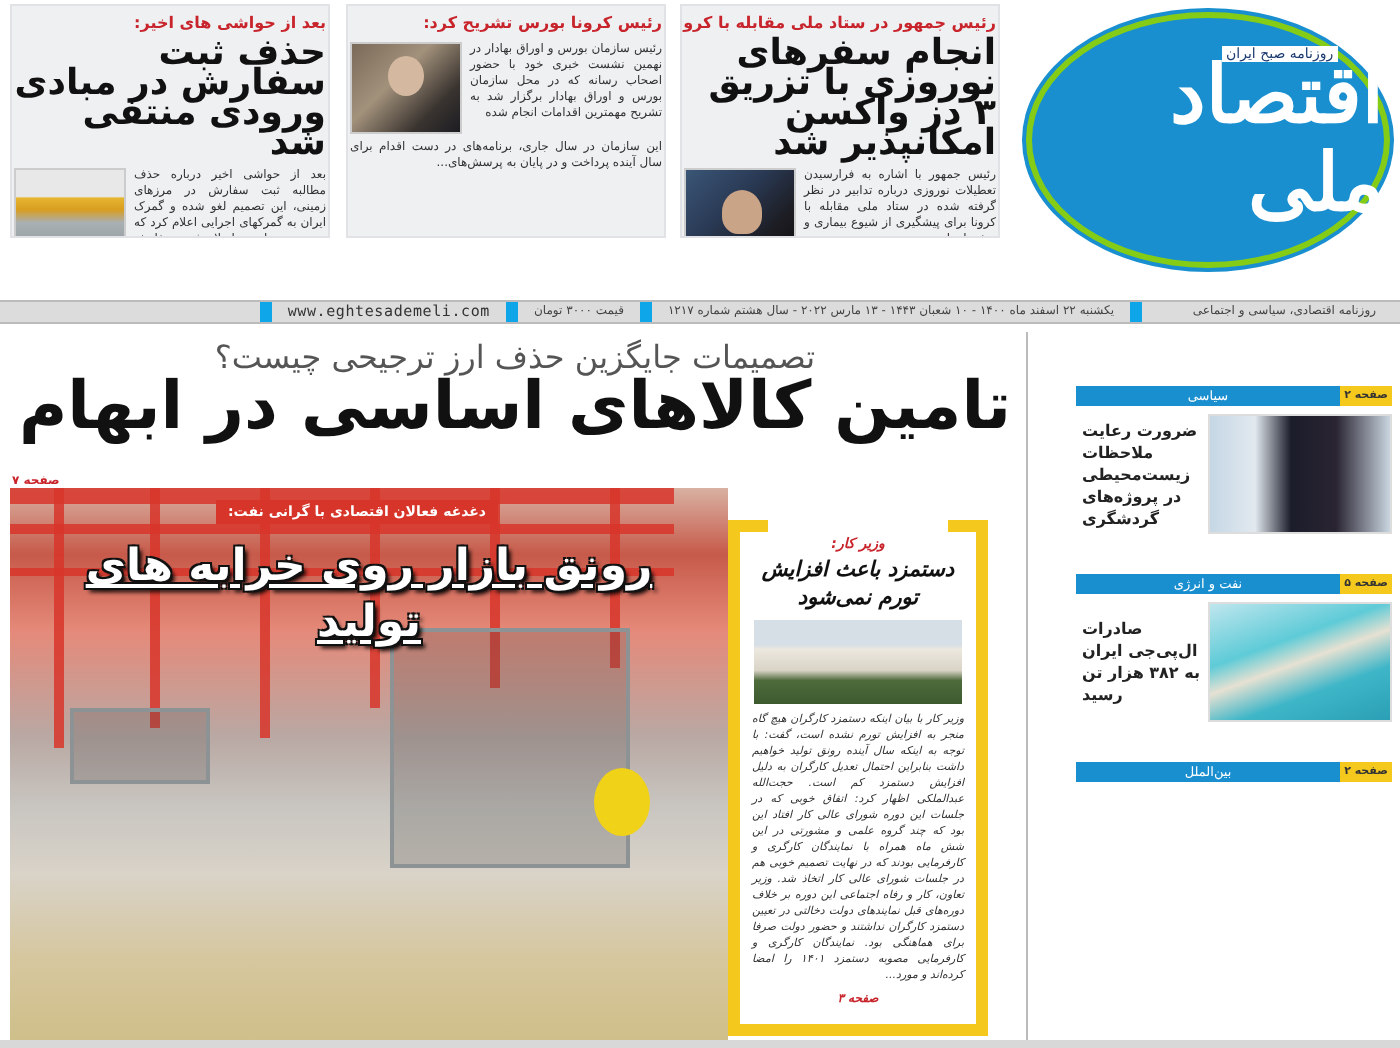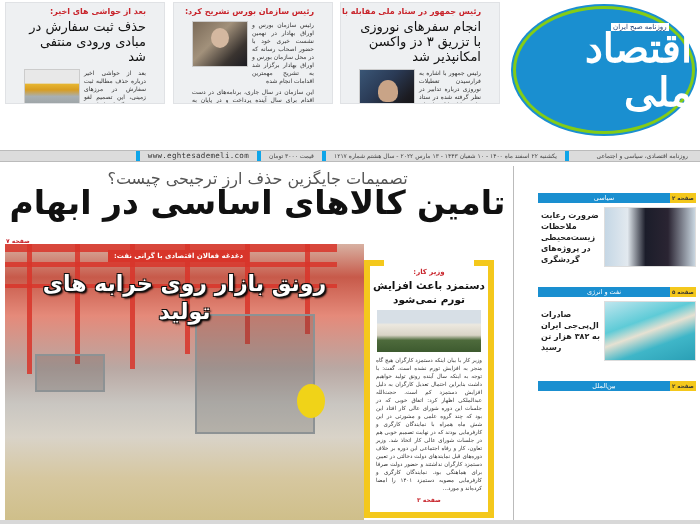--- a/index.html
+++ b/index.html
@@ -2,25 +2,25 @@
 <html><head>
 <meta charset="utf-8">
 <style>
   * { box-sizing: border-box; margin: 0; padding: 0; }
   html, body { width: 700px; height: 524px; overflow: hidden; background: #ffffff; }
   body { font-family: "DejaVu Sans", sans-serif; direction: rtl; position: relative; color: #111; }
 
   
   .top-band { position: absolute; left: 0; top: 0; width: 700px; height: 142px; background: #ffffff; }
   .teaser {
-    position: absolute; top: 2px; height: 102px; background: #eef0f2; border: 1px solid #e0e2e5;
-    padding: 4px 18px; overflow: hidden;
+    position: absolute; top: 2px; height: 117px; background: #eef0f2; border: 1px solid #e0e2e5;
+    padding: 4px 1px; overflow: hidden;
   }
   .teaser .kicker { color: #c8242b; font-size: 8px; font-weight: bold; text-align: right; white-space: nowrap; }
-  .teaser .headline { font-size: 13px; font-weight: normal; line-height: 15px; margin-top: 3px; text-align: right; color: #111; }
+  .teaser .headline { font-size: 18px; font-weight: bold; line-height: 15px; margin-top: 3px; text-align: right; color: #111; }
   .teaser .body-row { display: flex; flex-direction: row; margin-top: 5px; gap: 4px; }
   .teaser .photo { width: 56px; height: 46px; flex: 0 0 56px; border: 1px solid #ccc; }
   .teaser .text { font-size: 6px; line-height: 8px; color: #333; text-align: justify; flex: 1; }
   .teaser .text-full { font-size: 6px; line-height: 8px; color: #333; text-align: justify; margin-top: 3px; }
   .teaser .page-ref { color: #c8242b; font-size: 7px; font-weight: bold; margin-top: 4px; text-align: right; }
 
   .t1 { left: 340px; width: 160px; }
   .t2 { left: 173px; width: 160px; }
   .t3 { left: 5px;  width: 160px; }
 
@@ -38,21 +38,21 @@
   }
   .logo .tagline { color: #1a3a70; font-size: 7px; position: absolute; top: 14px; left: 95px; background: #ffffff; padding: 0 2px; }
   .logo .name { color: #ffffff; font-family: "DejaVu Serif", serif; font-size: 40px; font-weight: bold; line-height: 44px; letter-spacing: -1px; }
 
   
   .info-strip {
     position: absolute; left: 0; top: 150px; width: 700px; height: 12px;
     background: #dcdcdc; border-top: 1px solid #bbbbbb; border-bottom: 1px solid #bbbbbb;
     display: flex; flex-direction: row; align-items: center; font-size: 6px; color: #444;
   }
-  .info-strip .cell { padding: 0 8px; border-left: 4px solid #0ea5e9; white-space: nowrap; height: 10px; line-height: 10px; }
+  .info-strip .cell { padding: 0 8px; border-left: 6px solid #0ea5e9; white-space: nowrap; height: 10px; line-height: 10px; }
   .info-strip .website { font-family: "DejaVu Sans Mono", monospace; font-size: 7.5px; color: #333; direction: ltr; letter-spacing: 0.3px; }
 
   
   .main-area { position: absolute; left: 0; top: 163px; width: 700px; height: 361px; }
 
   .subhead { position: absolute; left: 0; right: 185px; top: 6px; text-align: center; font-size: 16px; color: #555; }
   .main-headline {
     position: absolute; left: 0; right: 185px; top: 20px; text-align: center;
     font-size: 33px; font-weight: 900; line-height: 40px; color: #111; letter-spacing: -1px;
   }
@@ -67,26 +67,27 @@
   .big-photo .cage { position: absolute; border: 2px solid #8d9294; background: rgba(80,80,80,0.25); }
   .big-photo .yellow-part { position: absolute; background: #f0d318; border-radius: 50%; }
   .photo-kicker {
     position: absolute; left: 103px; top: 6px; background: #d8352a; color: #fff;
     font-size: 7px; padding: 2px 6px; font-weight: bold;
   }
   .photo-headline {
     position: absolute; left: 10px; right: 10px; top: 26px; text-align: center;
     font-size: 22px; font-weight: 900; color: #ffffff; line-height: 28px;
     text-shadow: 1px 1px 0 #111, -1px 1px 0 #111, 1px -1px 0 #111, -1px -1px 0 #111, 2px 2px 2px #000;
+    text-decoration: underline;
   }
 
   
   .boxed-story {
     position: absolute; left: 364px; top: 97px; width: 130px; height: 258px;
-    background: #ffffff; border: 6px solid #f4c81c; border-top: none; border-bottom: none;
+    background: #ffffff; border: 6px solid #f4c81c; border-top: none; border-bottom: none; font-style: italic;
   }
   .boxed-story::before { content: ""; position: absolute; right: -6px; top: 0; width: 20px; height: 6px; background: #f4c81c; }
   .boxed-story::after { content: ""; position: absolute; left: -6px; top: 0; width: 20px; height: 6px; background: #f4c81c; }
   .boxed-story .bottom-bar { position: absolute; left: -6px; right: -6px; bottom: 0; height: 6px; background: #f4c81c; }
   .boxed-story .kicker { color: #c8242b; font-size: 7px; font-weight: bold; text-align: center; margin-top: 8px; }
   .boxed-story .headline { font-size: 10.5px; font-weight: bold; text-align: center; line-height: 14px; margin-top: 2px; }
   .boxed-story .photo {
     margin: 4px auto 0; width: 104px; height: 42px;
     background: linear-gradient(180deg, #d7dfe6 0%, #d7dfe6 30%, #ece8df 35%, #d9d4c6 60%, #4e6b3c 72%, #3d5a2f 100%);
   }
@@ -128,21 +129,21 @@
     <div class="headline">انجام سفرهای نوروزی با تزریق ۳ دز واکسن امکانپذیر شد</div>
     <div class="body-row">
       <div class="text">رئیس جمهور با اشاره به فرارسیدن تعطیلات نوروزی درباره تدابیر در نظر گرفته شده در ستاد ملی مقابله با کرونا برای پیشگیری از شیوع بیماری و سفرهای ایمن</div>
       <div class="photo photo-president"></div>
     </div>
     <div class="text-full">اظهار داشت: ستاد ملی مقابله با کرونا در وهله اول بر لزوم فرهنگسازی و تشویق مردم به تزریق ۳ دز واکسن...</div>
     <div class="page-ref">صفحه ۲</div>
   </div>
 
   <div class="teaser t2">
-    <div class="kicker">رئیس سازمان بورس تشریح کرد:</div>
+    <div class="kicker">رئیس کرونا بورس تشریح کرد:</div>
     <div class="body-row">
       <div class="text">رئیس سازمان بورس و اوراق بهادار در نهمین نشست خبری خود با حضور اصحاب رسانه که در محل سازمان بورس و اوراق بهادار برگزار شد به تشریح مهمترین اقدامات انجام شده</div>
       <div class="photo photo-bourse"></div>
     </div>
     <div class="text-full">این سازمان در سال جاری، برنامه‌های در دست اقدام برای سال آینده پرداخت و در پایان به پرسش‌های...</div>
 
   </div>
 
   <div class="teaser t3">
     <div class="kicker">بعد از حواشی های اخیر:</div>

